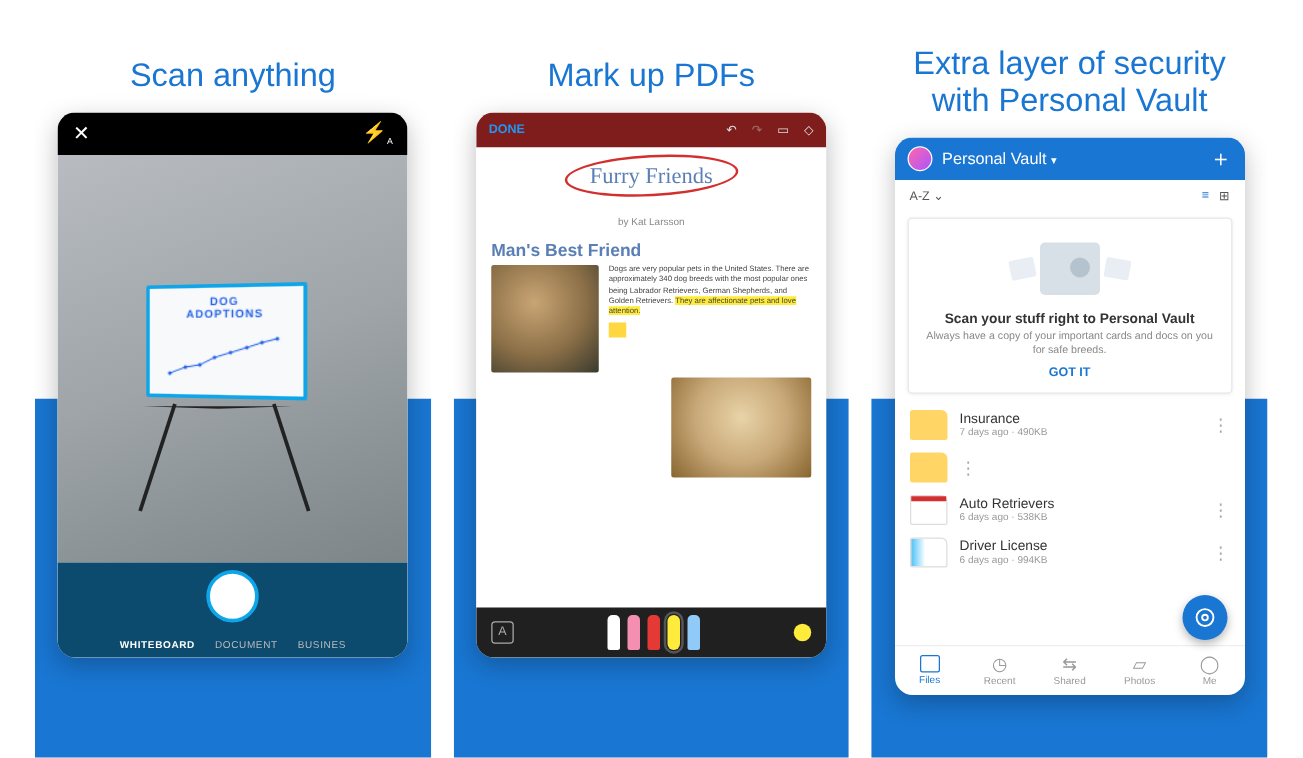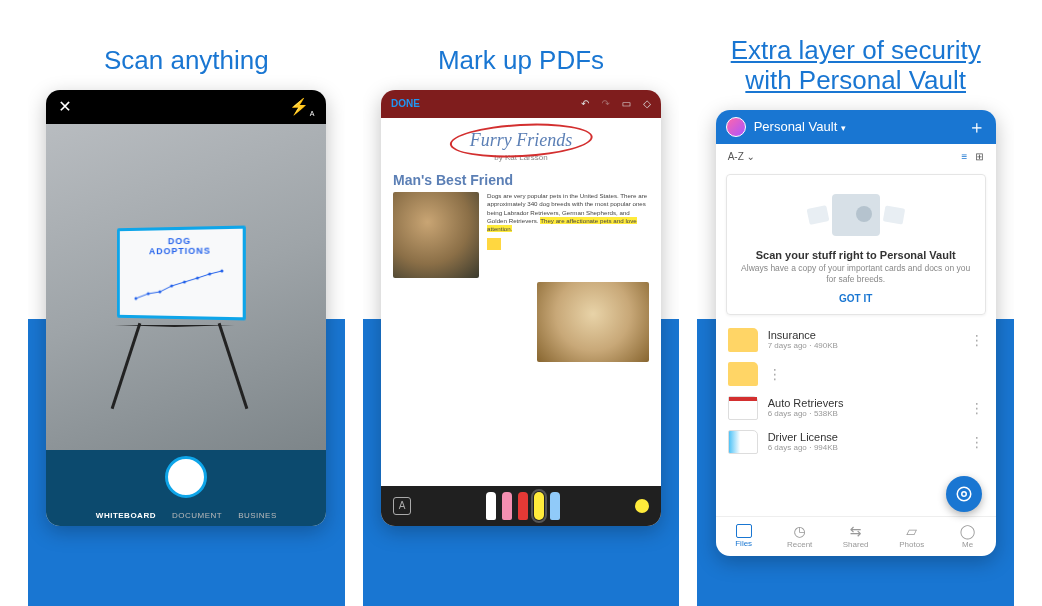--- a/index.html
+++ b/index.html
@@ -1,21 +1,21 @@
 <!DOCTYPE html>
 <html><head>
 <meta charset="utf-8">
 <style>
 * { margin: 0; padding: 0; box-sizing: border-box; font-family: -apple-system, 'Segoe UI', sans-serif; }
 body { background: #fff; width: 1042px; height: 606px; overflow: hidden; }
 .panels { display: flex; gap: 18px; padding: 28px; }
 .panel { position: relative; flex: 1; height: 582px; background: #fff; overflow: hidden; }
 .panel::after { content: ""; position: absolute; top: 50%; left: 0; right: 0; bottom: 0; background: #1976d2; z-index: 0; }
 .title { color: #1976d2; font-size: 26px; font-weight: 300; text-align: center; padding: 18px 8px 14px; position: relative; z-index: 2; line-height: 1.15; }
-.title.two { padding-top: 8px; text-decoration: underline; }
+.title.two { padding-top: 8px; }
 .phone { position: relative; z-index: 2; margin: 0 auto; width: 280px; height: 436px; background: #fff; border-radius: 14px; box-shadow: 0 6px 20px rgba(0,0,0,0.25); overflow: hidden; display: flex; flex-direction: column; }
 .phone.p1 { margin-top: 0; }
 .phone.p3 { height: 446px; }
 
 
 .scan-bar { background: #000; height: 34px; display: flex; align-items: center; justify-content: space-between; padding: 0 12px; color: #fff; }
 .scan-view { flex: 1; background: linear-gradient(160deg,#b8bcc0 0%,#9ea4a8 50%,#7d8589 100%); position: relative; overflow: hidden; }
 .easel { position:absolute; left:50%; top:50%; transform:translate(-55%,-60%); }
 .board { width:130px; height:92px; background:#f8f9fa; border:3px solid #0ea5e9; border-radius:2px; padding:6px 8px; color:#2563eb; font-size:9px; text-align:center; transform:perspective(300px) rotateY(-8deg); }
 .board .bt { font-weight:600; letter-spacing:1px; }
@@ -25,23 +25,23 @@
 .legs::before { left:10px; transform:rotate(18deg);} .legs::after { right:10px; transform:rotate(-18deg);}
 .scan-footer { background:#0c4a6e; height:76px; position:relative; display:flex; align-items:flex-start; justify-content:center; padding-top:6px; }
 .shutter { width:42px; height:42px; background:#fff; border:3px solid #0ea5e9; border-radius:50%; }
 .scan-tabs { position:absolute; bottom:6px; display:flex; gap:16px; color:#bbb; font-size:8px; letter-spacing:0.5px; }
 .scan-tabs .active { color:#fff; font-weight:600; }
 
 
 .pdf-bar { background:#7f1d1d; height:28px; display:flex; align-items:center; justify-content:space-between; padding:0 10px; color:#ddd; font-size:10px; }
 .pdf-bar .done { color:#2196f3; font-weight:600; }
 .pdf-body { flex:1; background:#fff; padding:10px 12px; overflow:hidden; }
-.pdf-title { text-align:center; color:#5b7fb5; font-size:18px; font-style:italic; font-family:Georgia,serif; position:relative; display:inline-block; left:50%; transform:translateX(-50%); padding:2px 14px; }
+.pdf-title { text-align:center; color:#5b7fb5; font-size:18px; font-family:Georgia,serif; position:relative; display:inline-block; left:50%; transform:translateX(-50%); padding:2px 14px; }
 .pdf-title::after { content:""; position:absolute; inset:-4px -6px; border:2px solid #d32f2f; border-radius:50%; transform:rotate(-3deg); }
-.byline { text-align:center; color:#888; font-size:8px; margin-top:0; }
+.byline { text-align:center; color:#888; font-size:8px; margin-top:20px; }
 .sect-head { color:#5b7fb5; font-size:14px; font-weight:600; margin-top:10px; }
 .pdf-row { display:flex; gap:8px; margin-top:4px; }
 .dog1 { width:86px; height:86px; background:radial-gradient(circle at 40% 35%,#c9a574 0%,#8b6f47 55%,#3a3a2d 100%); border-radius:2px; }
 .pdf-text { flex:1; font-size:6.2px; color:#444; line-height:1.35; }
 .hl { background:#ffeb3b; }
 .note { display:inline-block; width:14px; height:12px; background:#ffd740; margin-top:4px; }
 .dog2 { width:112px; height:80px; background:radial-gradient(circle at 50% 40%,#e8d3a8 0%,#c8a878 50%,#87652f 100%); margin-left:auto; margin-top:4px; border-radius:2px; }
 .pdf-tools { background:#202020; height:40px; display:flex; align-items:center; justify-content:space-between; padding:0 12px; }
 .tool-a { width:18px; height:18px; border:1.5px solid #aaa; border-radius:3px; color:#aaa; font-size:10px; display:flex;align-items:center;justify-content:center; }
 .pens { display:flex; gap:6px; align-items:flex-end; }

